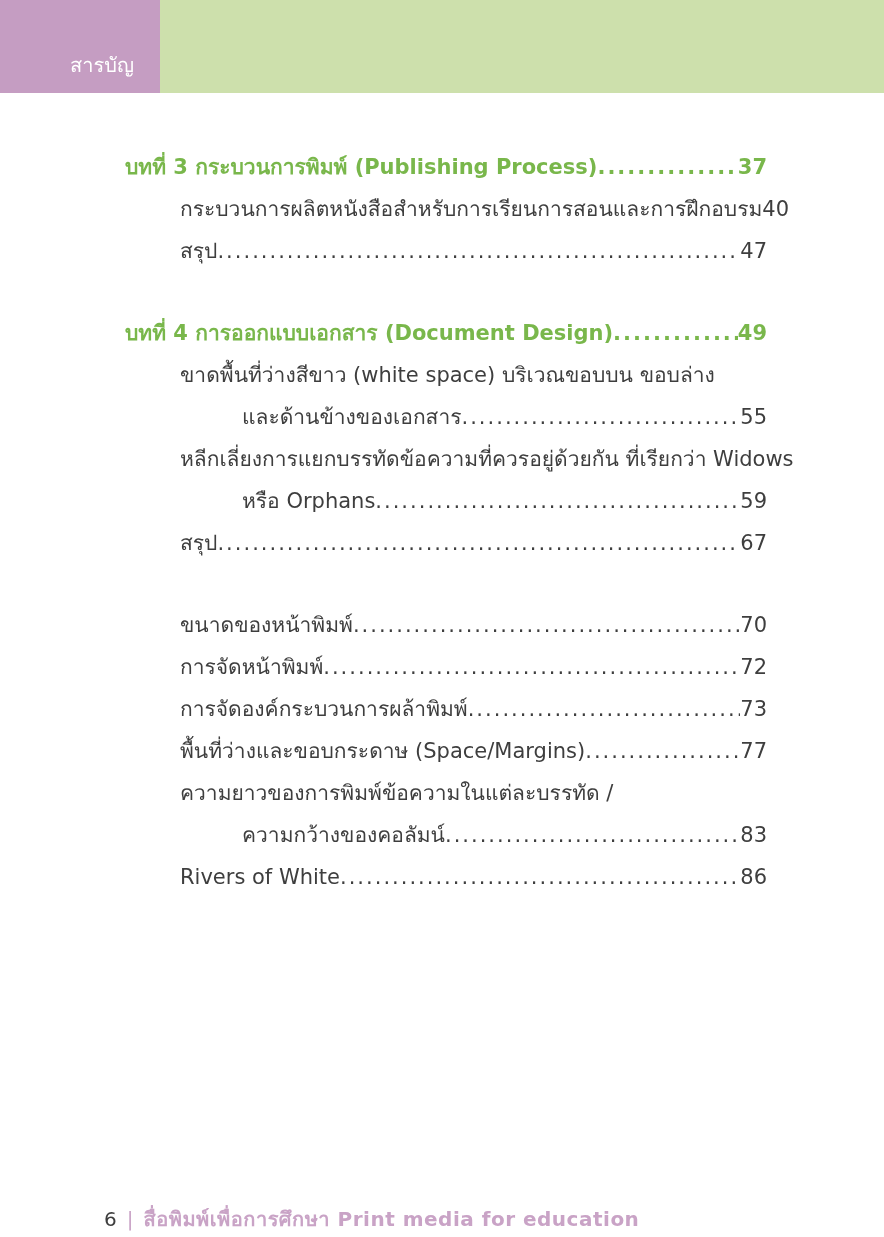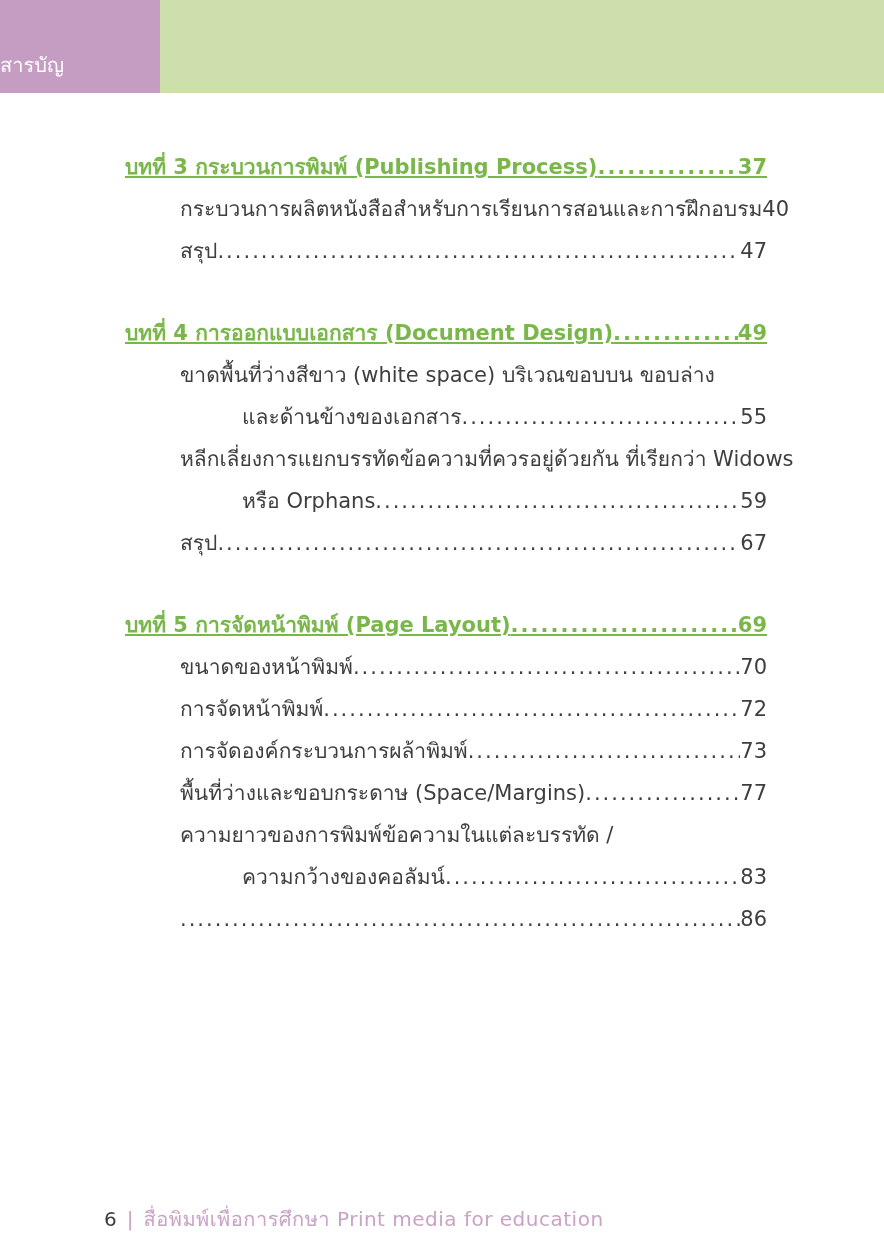--- a/index.html
+++ b/index.html
@@ -14,51 +14,51 @@
     width:884px;height:1237px;position:relative;overflow:hidden;
     background:#ffffff;
     font-family:"DejaVu Sans","Liberation Sans",sans-serif;
     color:var(--body-text);
   }
   
   .header{position:absolute;top:0;left:0;width:884px;height:93px;display:flex;}
   .header-tab{
     width:160px;box-sizing:border-box;background:var(--header-pink);
     color:#ffffff;font-size:20px;
-    display:flex;align-items:flex-end;
+    display:flex;align-items:flex-end;justify-content:flex-end;
     padding:0 26px 12px 0;
   }
   .header-band{flex:1;background:var(--header-green);}
   
   .toc{position:absolute;left:125px;right:117px;top:146px;}
   .toc-section + .toc-section{margin-top:40px;}
   .toc-row{
     display:flex;height:42px;line-height:42px;font-size:21px;
     color:var(--body-text);white-space:nowrap;
   }
-  .toc-row.heading{color:var(--heading-green);font-weight:600;text-decoration:underline;}
+  .toc-row.heading{color:var(--heading-green);font-weight:600;}
   .toc-row.item{margin-left:55px;}
   .toc-row.item.continuation{margin-left:117px;}
   .entry-text{flex:0 0 auto;}
   .dots{
     flex:1 1 auto;overflow:hidden;white-space:nowrap;
     letter-spacing:2px;min-width:0;
   }
   .dots::after{
     content:"...................................................................................................................................................................................................................................................";
   }
   .page-num{flex:0 0 auto;}
   
   .footer{
     position:absolute;left:104px;top:1203px;font-size:20px;
     display:flex;align-items:baseline;white-space:nowrap;
   }
   .footer .page-number{color:var(--body-text);}
   .footer .separator{color:var(--footer-purple);margin:0 10px;}
-  .footer .book-title{color:var(--footer-purple);letter-spacing:0.5px;}
+  .footer .book-title{color:var(--footer-purple);letter-spacing:0.5px;font-weight:bold;}
 </style>
 </head>
 <body>
 
 <div class="header">
   <div class="header-tab">
     <span>สารบัญ</span>
   </div>
   <div class="header-band"></div>
 </div>
@@ -103,25 +103,20 @@
         <span class="dots"></span>
         <span class="page-num">59</span>
       </div>
       <div class="toc-row item">
         <span class="entry-text">สรุป</span>
         <span class="dots"></span>
         <span class="page-num">67</span>
       </div>
     </div>
     <div class="toc-section">
-      <div class="toc-row heading">
-        <span class="entry-text">บทที่ 5 การจัดหน้าพิมพ์ (Page Layout)</span>
-        <span class="dots"></span>
-        <span class="page-num">69</span>
-      </div>
       <div class="toc-row item">
         <span class="entry-text">ขนาดของหน้าพิมพ์</span>
         <span class="dots"></span>
         <span class="page-num">70</span>
       </div>
       <div class="toc-row item">
         <span class="entry-text">การจัดหน้าพิมพ์</span>
         <span class="dots"></span>
         <span class="page-num">72</span>
       </div>
@@ -137,20 +132,21 @@
       </div>
       <div class="toc-row item">
         <span class="entry-text">ความยาวของการพิมพ์ข้อความในแต่ละบรรทัด /</span>
       </div>
       <div class="toc-row item continuation">
         <span class="entry-text">ความกว้างของคอลัมน์</span>
         <span class="dots"></span>
         <span class="page-num">83</span>
       </div>
       <div class="toc-row item">
+        <span class="entry-text">Rivers of White</span>
         <span class="dots"></span>
         <span class="page-num">86</span>
       </div>
     </div>
   </div>
 
 <div class="footer">
   <span class="page-number">6</span>
   <span class="separator">|</span>
   <span class="book-title">สื่อพิมพ์เพื่อการศึกษา Print media for education</span>

